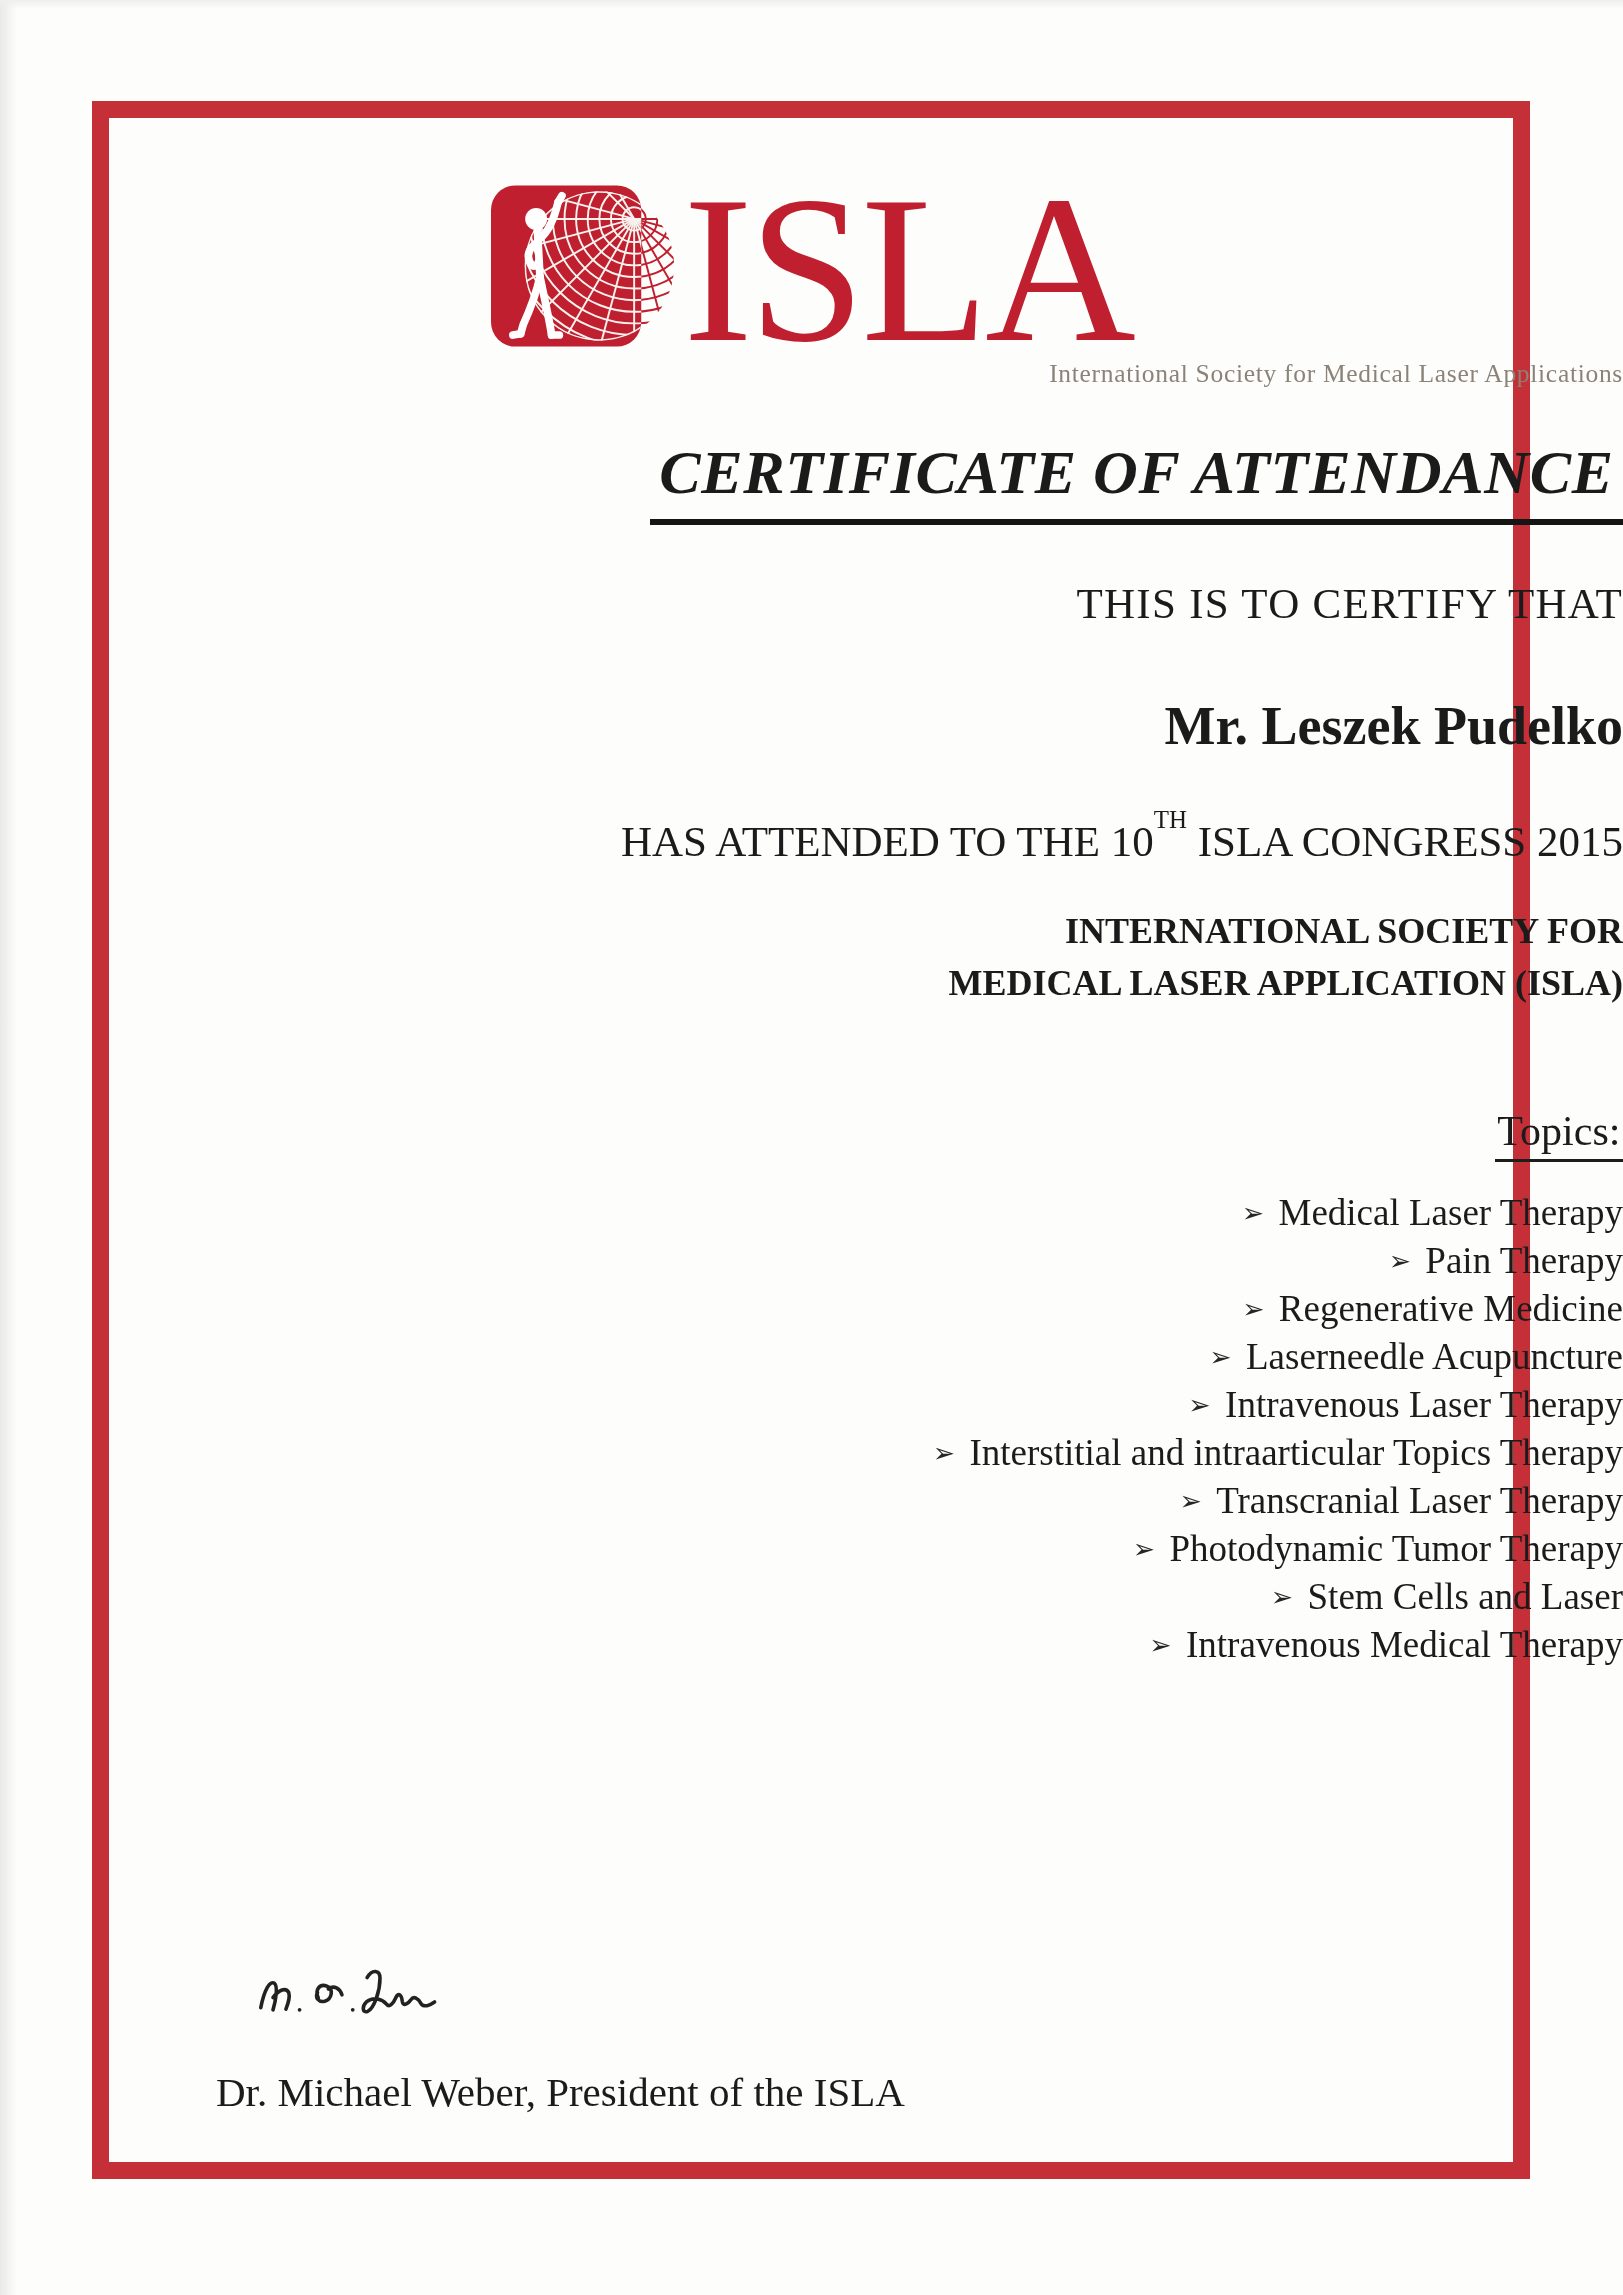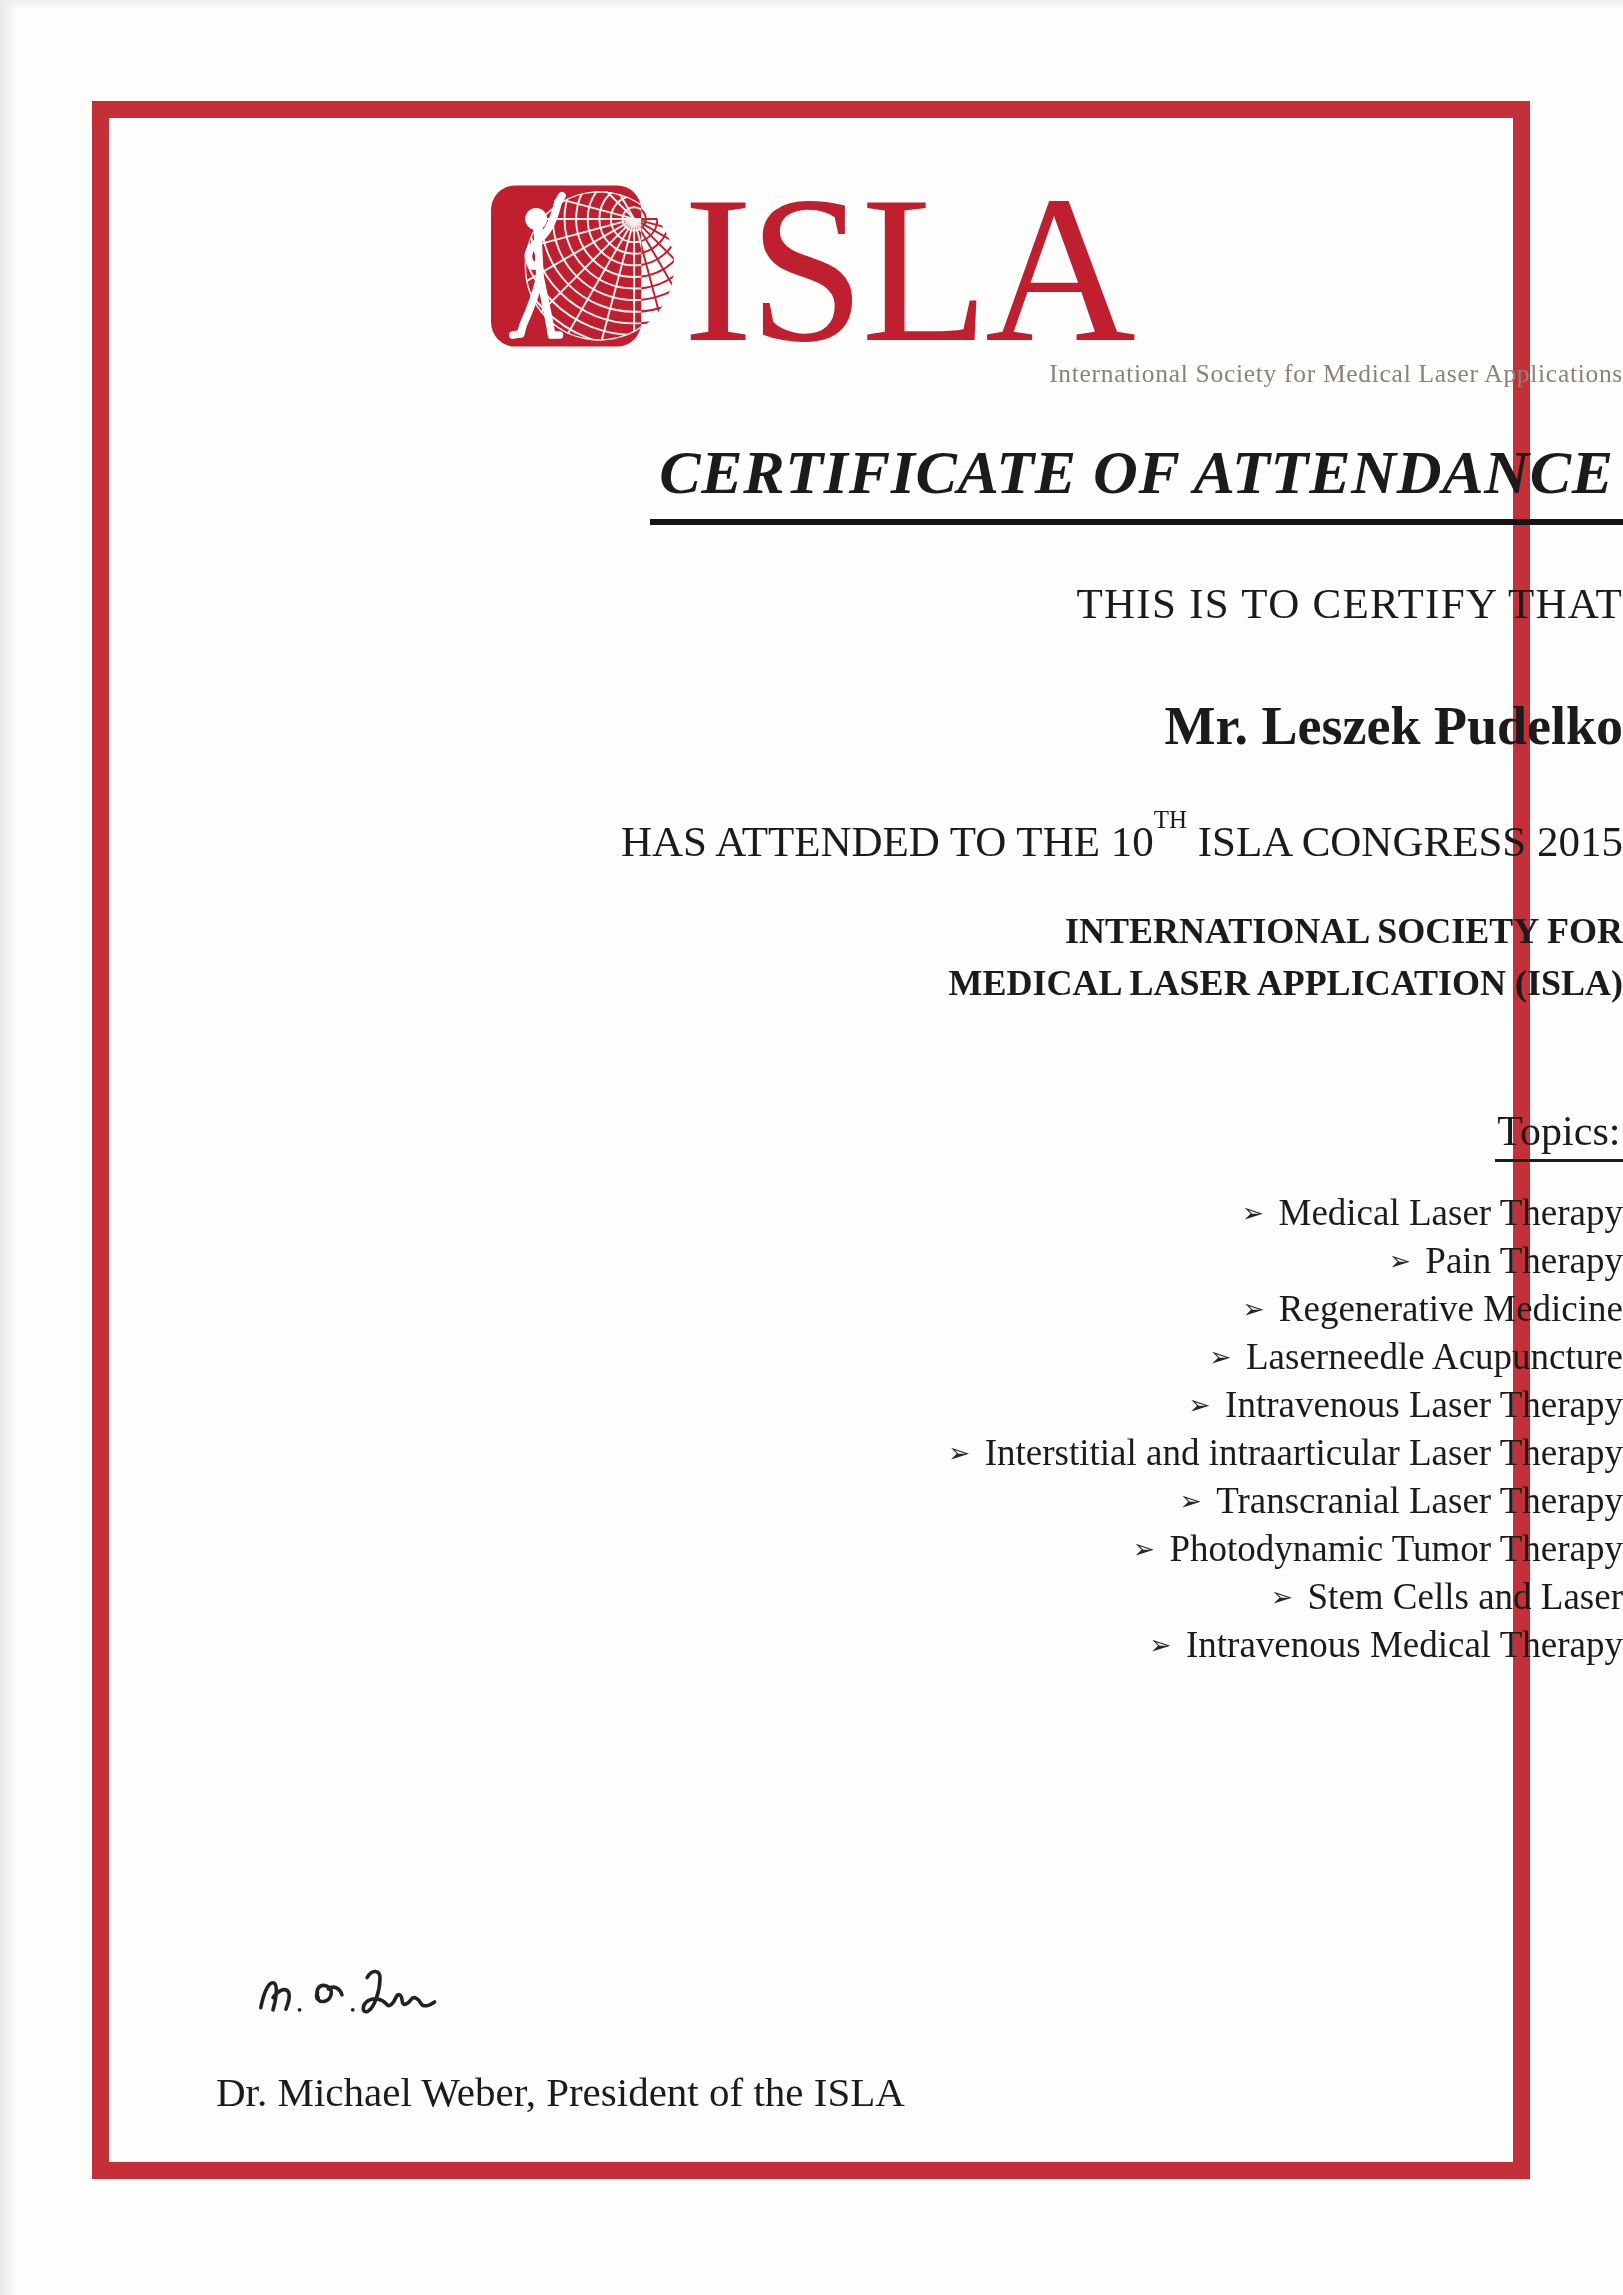--- a/index.html
+++ b/index.html
@@ -220,21 +220,21 @@
       <li><span class="topic-bullet">➢</span><span>Medical Laser Therapy</span></li>
 
       <li><span class="topic-bullet">➢</span><span>Pain Therapy</span></li>
 
       <li><span class="topic-bullet">➢</span><span>Regenerative Medicine</span></li>
 
       <li><span class="topic-bullet">➢</span><span>Laserneedle Acupuncture</span></li>
 
       <li><span class="topic-bullet">➢</span><span>Intravenous Laser Therapy</span></li>
 
-      <li><span class="topic-bullet">➢</span><span>Interstitial and intraarticular Laser Therapy</span></li>
+      <li><span class="topic-bullet">➢</span><span>Interstitial and intraarticular Topics Therapy</span></li>
 
 
       <li><span class="topic-bullet">➢</span><span>Transcranial Laser Therapy</span></li>
 
       <li><span class="topic-bullet">➢</span><span>Photodynamic Tumor Therapy</span></li>
 
       <li><span class="topic-bullet">➢</span><span>Stem Cells and Laser</span></li>
 
       <li><span class="topic-bullet">➢</span><span>Intravenous Medical Therapy</span></li>
     </ul>

